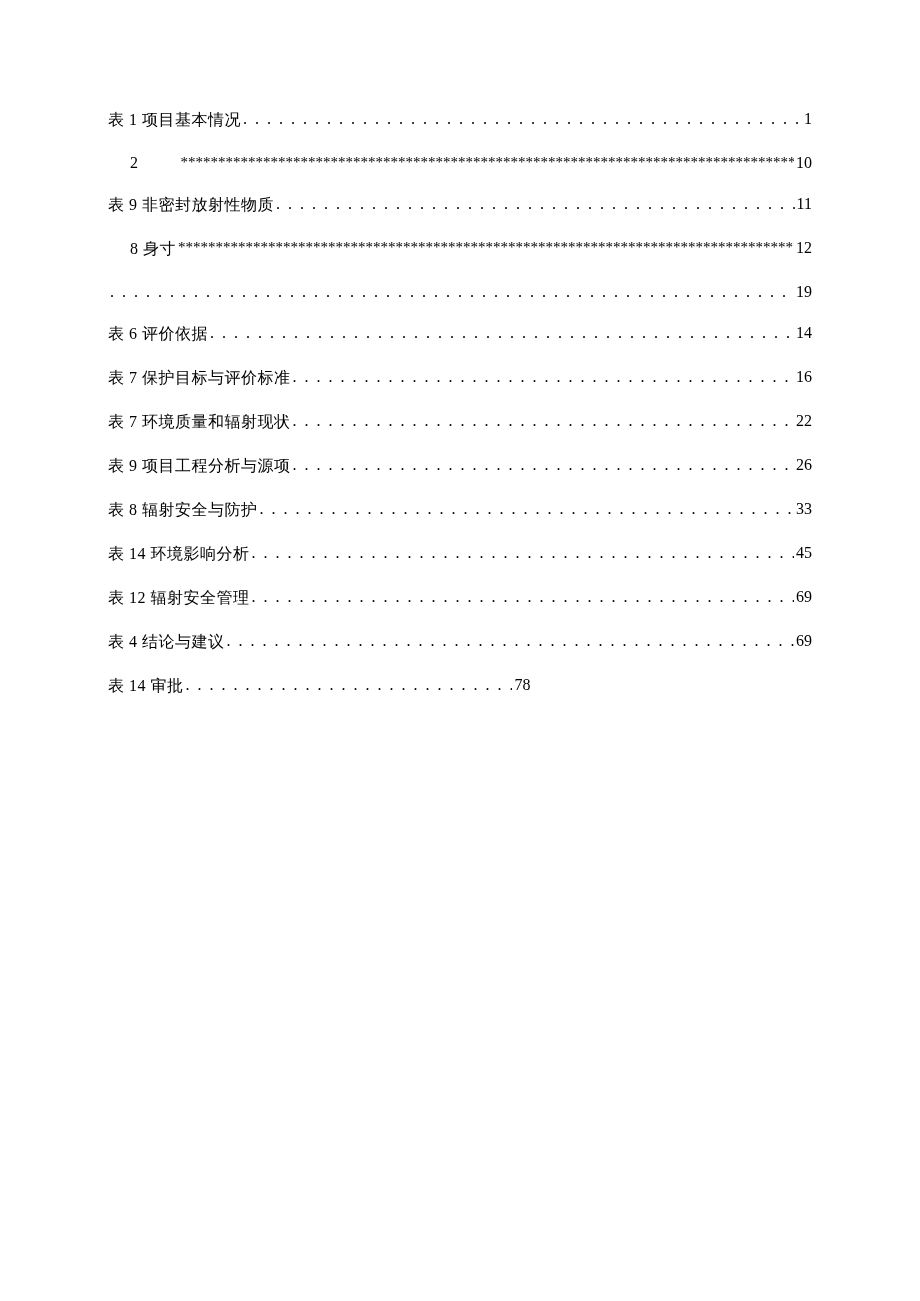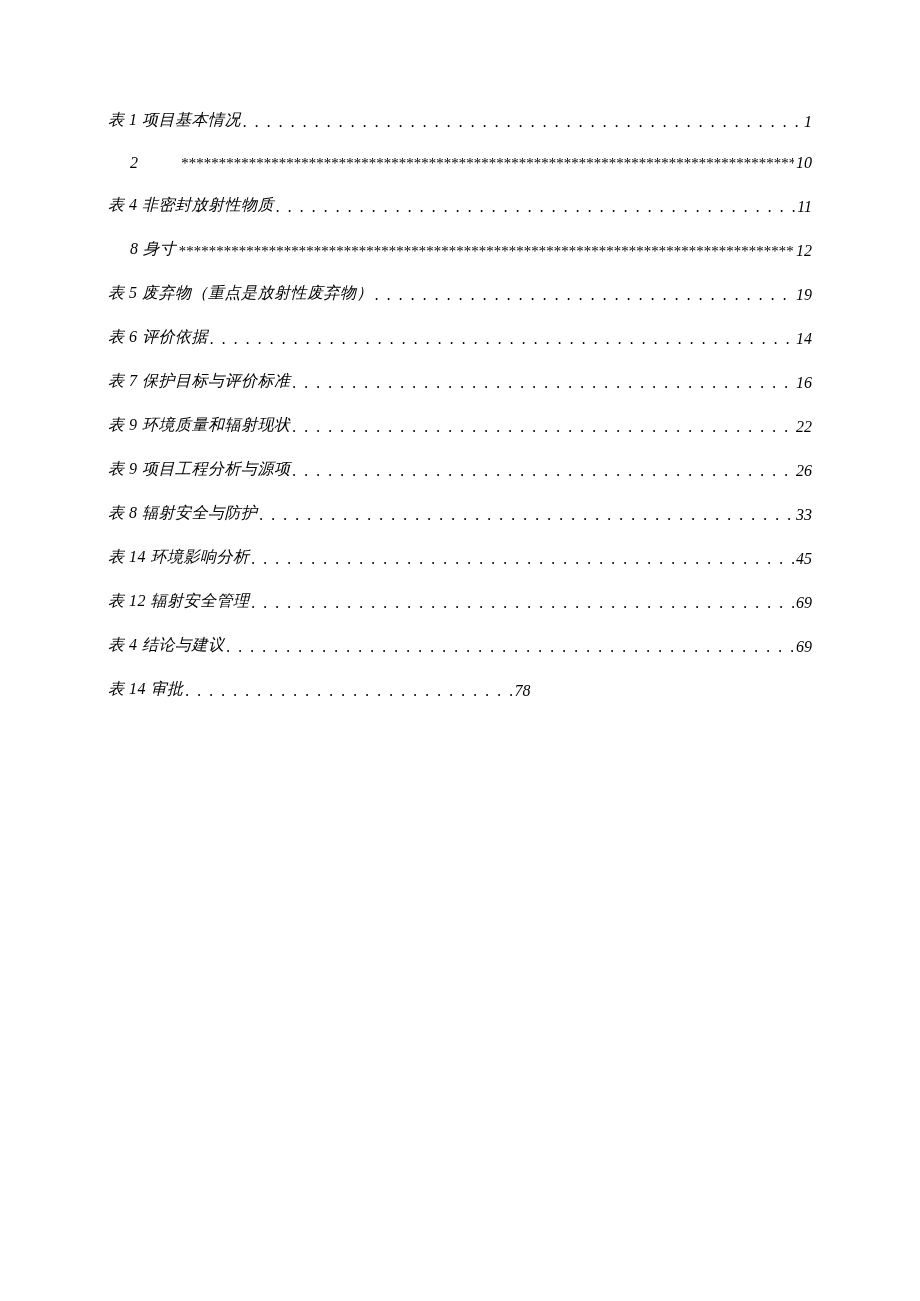--- a/index.html
+++ b/index.html
@@ -14,25 +14,24 @@
       font-family: "SimSun", "宋体", serif;
       font-size: 16px;
       color: #000000;
       padding: 110px 108px 0 108px;
     }
     .toc-container {
       width: 100%;
     }
     .toc-entry {
       display: flex;
-      align-items: flex-end;
+      align-items: flex-start;
       margin-bottom: 23px;
       white-space: nowrap;
       overflow: hidden;
-      font-style: italic;
     }
     .toc-title {
       flex-shrink: 0;
       letter-spacing: 0.5px;
     }
     .toc-leader {
       flex: 1;
       overflow: hidden;
       letter-spacing: 2px;
       margin: 0 2px;
@@ -69,51 +68,50 @@
   </div>
 
   <div class="toc-entry indent">
     <span class="toc-title">2</span>
     <span style="width:40px;flex-shrink:0;"></span>
     <span class="toc-leader-star">************************************************************************************************************************</span>
     <span class="toc-page">10</span>
   </div>
 
   <div class="toc-entry">
-    <span class="toc-title">表 4 非密封放射性物质</span>
+    <span class="toc-title">表 9 非密封放射性物质</span>
     <span class="toc-leader">. . . . . . . . . . . . . . . . . . . . . . . . . . . . . . . . . . . . . . . . . . . . . . . . . . . . . . . . . . . . . . . . . . . . . . . . . . . . . . . . . . . . . . . . . . . . . . . . . . . . . . . . . . . . . . . . . . . . . . . . . . . . . . . . . . . . . . . . . . . .</span>
     <span class="toc-page">11</span>
   </div>
 
   <div class="toc-entry indent">
     <span class="toc-title">8 身寸</span>
     <span class="toc-leader-star">************************************************************************************************************************</span>
     <span class="toc-page">12</span>
   </div>
 
   <div class="toc-entry">
-    <span class="toc-title">表 5 废弃物（重点是放射性废弃物）</span>
     <span class="toc-leader">. . . . . . . . . . . . . . . . . . . . . . . . . . . . . . . . . . . . . . . . . . . . . . . . . . . . . . . . . . . . . . . . . . . . . . . . . . . . . . . . . . . . . . . . . . . . . . . . . . . . . . . . . . . . . . . . . . . . . . . . . . . . . . . . . . . . . . . . . . . .</span>
     <span class="toc-page">19</span>
   </div>
 
   <div class="toc-entry">
     <span class="toc-title">表 6 评价依据</span>
     <span class="toc-leader">. . . . . . . . . . . . . . . . . . . . . . . . . . . . . . . . . . . . . . . . . . . . . . . . . . . . . . . . . . . . . . . . . . . . . . . . . . . . . . . . . . . . . . . . . . . . . . . . . . . . . . . . . . . . . . . . . . . . . . . . . . . . . . . . . . . . . . . . . . . .</span>
     <span class="toc-page">14</span>
   </div>
 
   <div class="toc-entry">
     <span class="toc-title">表 7 保护目标与评价标准</span>
     <span class="toc-leader">. . . . . . . . . . . . . . . . . . . . . . . . . . . . . . . . . . . . . . . . . . . . . . . . . . . . . . . . . . . . . . . . . . . . . . . . . . . . . . . . . . . . . . . . . . . . . . . . . . . . . . . . . . . . . . . . . . . . . . . . . . . . . . . . . . . . . . . . . . . .</span>
     <span class="toc-page">16</span>
   </div>
 
   <div class="toc-entry">
-    <span class="toc-title">表 9 环境质量和辐射现状</span>
+    <span class="toc-title">表 7 环境质量和辐射现状</span>
     <span class="toc-leader">. . . . . . . . . . . . . . . . . . . . . . . . . . . . . . . . . . . . . . . . . . . . . . . . . . . . . . . . . . . . . . . . . . . . . . . . . . . . . . . . . . . . . . . . . . . . . . . . . . . . . . . . . . . . . . . . . . . . . . . . . . . . . . . . . . . . . . . . . . . .</span>
     <span class="toc-page">22</span>
   </div>
 
   <div class="toc-entry">
     <span class="toc-title">表 9 项目工程分析与源项</span>
     <span class="toc-leader">. . . . . . . . . . . . . . . . . . . . . . . . . . . . . . . . . . . . . . . . . . . . . . . . . . . . . . . . . . . . . . . . . . . . . . . . . . . . . . . . . . . . . . . . . . . . . . . . . . . . . . . . . . . . . . . . . . . . . . . . . . . . . . . . . . . . . . . . . . . .</span>
     <span class="toc-page">26</span>
   </div>
 

